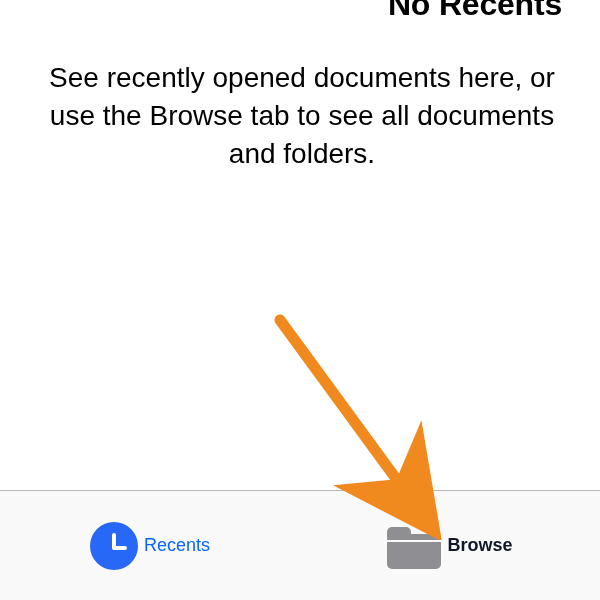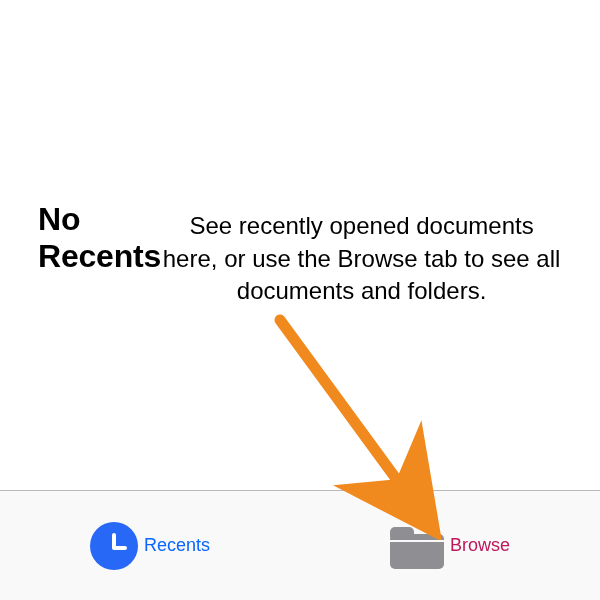--- a/index.html
+++ b/index.html
@@ -8,38 +8,38 @@
       height: 600px;
       font-family: -apple-system, "Helvetica Neue", Helvetica, Arial, sans-serif;
       background: #ffffff;
       overflow: hidden;
       position: relative;
     }
     .content {
       width: 100%;
       height: 490px;
       display: flex;
-      flex-direction: row;
-      align-items: center;
+      flex-direction: column;
+      align-items: flex-end;
       padding: 0 38px;
     }
     .title {
       font-size: 32px;
       font-weight: 700;
       color: #000;
       margin-top: -14px;
       letter-spacing: -0.2px;
     }
     .subtitle {
-      font-size: 24px;
+      font-size: 28px;
       font-weight: 400;
       color: #000;
       text-align: center;
       line-height: 1.35;
-      margin-top: 28px;
+      margin-top: 36px;
       max-width: 520px;
     }
     .tabbar {
       position: absolute;
       left: 0;
       right: 0;
       bottom: 0;
       height: 110px;
       background: #f9f9f9;
       border-top: 1px solid #b9b9bc;
@@ -52,21 +52,21 @@
       align-items: center;
       justify-content: center;
       gap: 6px;
       cursor: pointer;
     }
     .tab-label {
       font-size: 18px;
       font-weight: 400;
     }
     .tab.active .tab-label { color: #0a66ff; }
-    .tab.inactive .tab-label { color: #be185d; }
+    .tab.inactive .tab-label { color: #0f172a; font-weight: bold; }
 
     .clock-icon {
       width: 48px;
       height: 48px;
       border-radius: 50%;
       background: #2768f6;
       position: relative;
     }
     .clock-icon::before {
       content: "";

